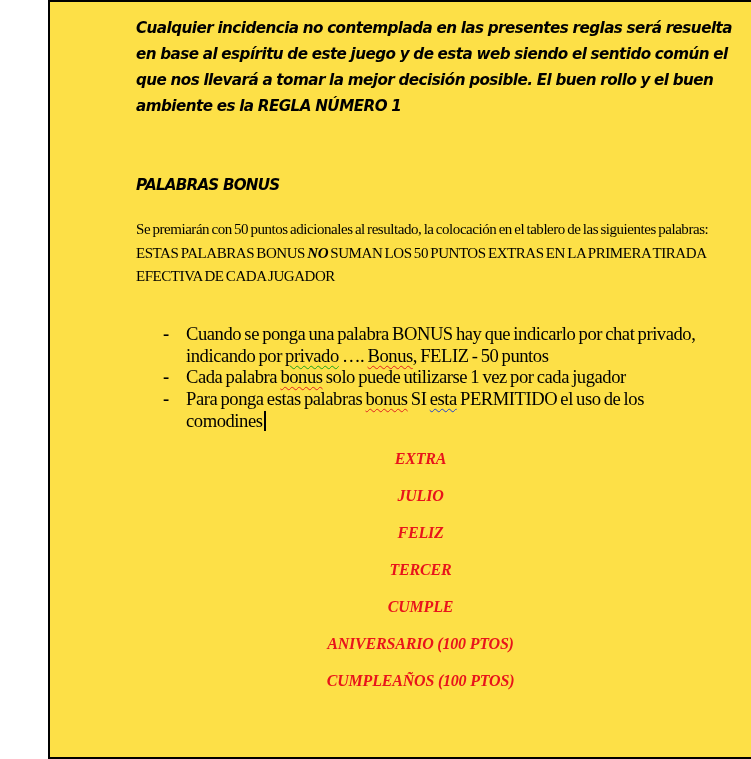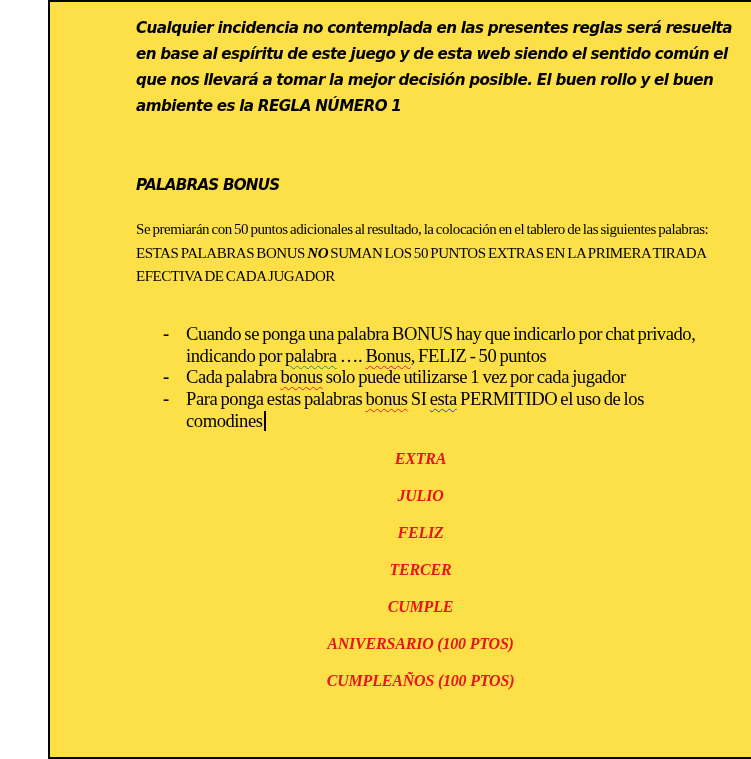--- a/index.html
+++ b/index.html
@@ -143,21 +143,21 @@
 
   <div class="section-title">PALABRAS BONUS</div>
 
   <p class="description" style="margin:0;">
     <span>Se premiarán con 50 puntos adicionales al resultado, la colocación en el tablero de las siguientes palabras: ESTAS PALABRAS BONUS </span><span class="em-no">NO</span><span> SUMAN LOS 50 PUNTOS EXTRAS EN LA PRIMERA TIRADA EFECTIVA DE CADA JUGADOR</span>
   </p>
 
   <ul class="rules">
     <li>
       <span class="dash">-</span>
-      <span>Cuando se ponga una palabra BONUS hay que indicarlo por chat privado, indicando  por </span><span class="squiggle-green">palabra</span><span>  ….  </span><span class="squiggle-red">Bonus</span><span>,  FELIZ  - 50 puntos</span>
+      <span>Cuando se ponga una palabra BONUS hay que indicarlo por chat privado, indicando  por </span><span class="squiggle-green">privado</span><span>  ….  </span><span class="squiggle-red">Bonus</span><span>,  FELIZ  - 50 puntos</span>
     </li>
     <li>
       <span class="dash">-</span>
       <span>Cada palabra </span><span class="squiggle-red">bonus</span><span> solo puede utilizarse 1 vez por cada jugador</span>
     </li>
     <li>
       <span class="dash">-</span>
       <span>Para ponga estas palabras </span><span class="squiggle-red">bonus</span><span> SI </span><span class="squiggle-blue">esta</span><span> PERMITIDO el uso de los comodines</span><span class="caret"></span>
     </li>
   </ul>

